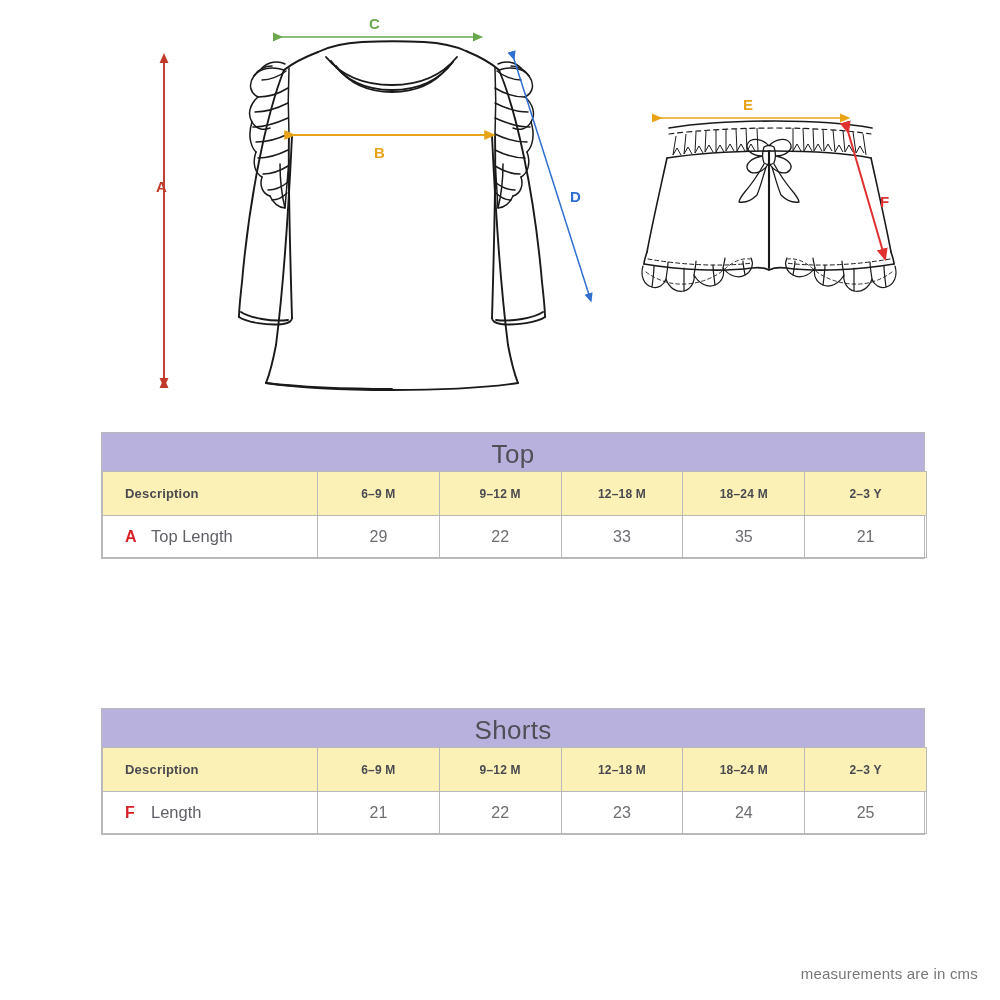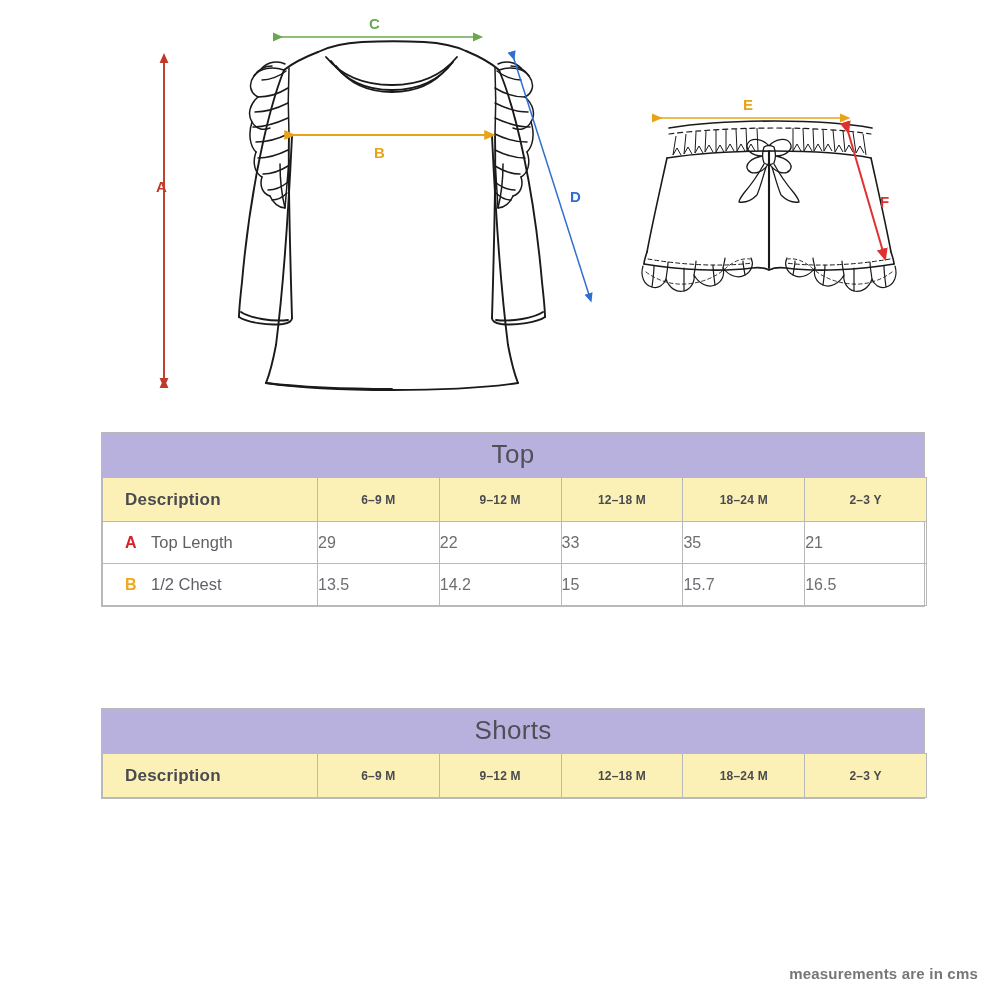--- a/index.html
+++ b/index.html
@@ -34,21 +34,21 @@
     width: 824px;
     border: 1px solid #b9b9b9;
     box-sizing: border-box;
     background: #ffffff;
   }
   #top-block  { top: 432px; }
   #shorts-block { top: 708px; }
 
   .chart-title-band {
     background: #b9b1dd;
-    height: 44px;
+    height: 38px;
     line-height: 42px;
     text-align: center;
     font-size: 26px;
     color: #4f4f57;
     letter-spacing: .3px;
     font-weight: 400;
   }
 
   table.size-table {
     border-collapse: collapse;
@@ -69,26 +69,27 @@
     height: 44px;
     font-size: 12px;
     font-weight: bold;
     color: #4a4a50;
     text-align: center;
     letter-spacing: .2px;
   }
   table.size-table thead th.desc-head {
     text-align: left;
     padding-left: 22px;
-    font-size: 17px;
+    font-size: 13px;
   }
   table.size-table tbody td {
     height: 42px;
     font-size: 16px;
     color: #6d6d72;
+    text-align: center;
     font-weight: 300;
   }
   table.size-table tbody td.desc-cell {
     text-align: left;
     padding-left: 22px;
     white-space: nowrap;
   }
   .row-key {
     display: inline-block;
     width: 26px;
@@ -101,21 +102,21 @@
     font-weight: 300;
   }
 
   
   #footer-note {
     position: absolute;
     right: 22px;
     bottom: 18px;
     font-size: 15px;
     color: #767676;
-    font-weight: 700;
+    font-weight: 400;
     letter-spacing: .2px;
   }
 
   .dim-label {
     font-weight: bold;
     font-size: 15px;
     font-family: "Liberation Sans", sans-serif;
   }
 </style>
 </head>
@@ -401,30 +402,20 @@
       <tr>
         <td class="desc-cell">
           <span class="row-key" style="color:#d61f26">A</span><span class="row-label">Top Length</span>
         </td>
         <td>29</td>
         <td>22</td>
         <td>33</td>
         <td>35</td>
         <td>21</td>
       </tr>
-      <tr>
-        <td class="desc-cell">
-          <span class="row-key" style="color:#f0a81e">B</span><span class="row-label">1/2 Chest</span>
-        </td>
-        <td>13.5</td>
-        <td>14.2</td>
-        <td>15</td>
-        <td>15.7</td>
-        <td>16.5</td>
-      </tr>
     </tbody>
   </table>
 </div>
 
 <div class="chart-block" id="shorts-block">
   <div class="chart-title-band">Shorts</div>
   <table class="size-table">
     <colgroup>
       <col class="desc-col">
         <col class="size-col">
@@ -437,17 +428,27 @@
       <tr>
         <th class="desc-head">Description</th>
         <th>6–9 M</th>
         <th>9–12 M</th>
         <th>12–18 M</th>
         <th>18–24 M</th>
         <th>2–3 Y</th>
       </tr>
     </thead>
     <tbody>
+      <tr>
+        <td class="desc-cell">
+          <span class="row-key" style="color:#d61f26">F</span><span class="row-label">Length</span>
+        </td>
+        <td>21</td>
+        <td>22</td>
+        <td>23</td>
+        <td>24</td>
+        <td>25</td>
+      </tr>
     </tbody>
   </table>
 </div>
 
 <div id="footer-note">measurements are in cms</div>
 
 </body></html>

